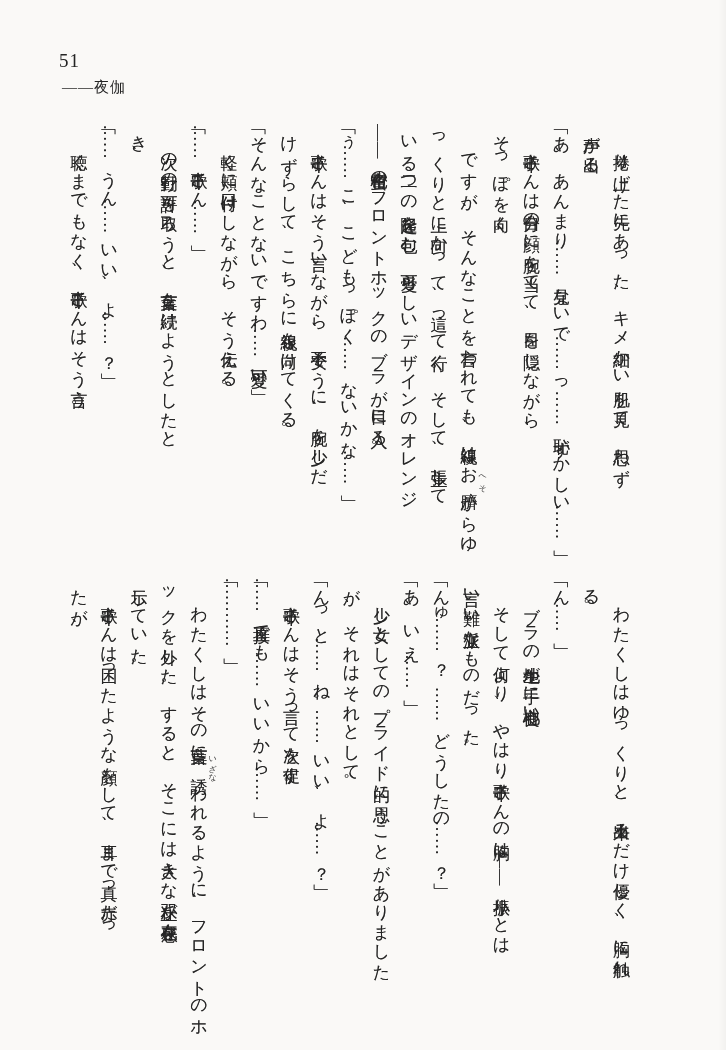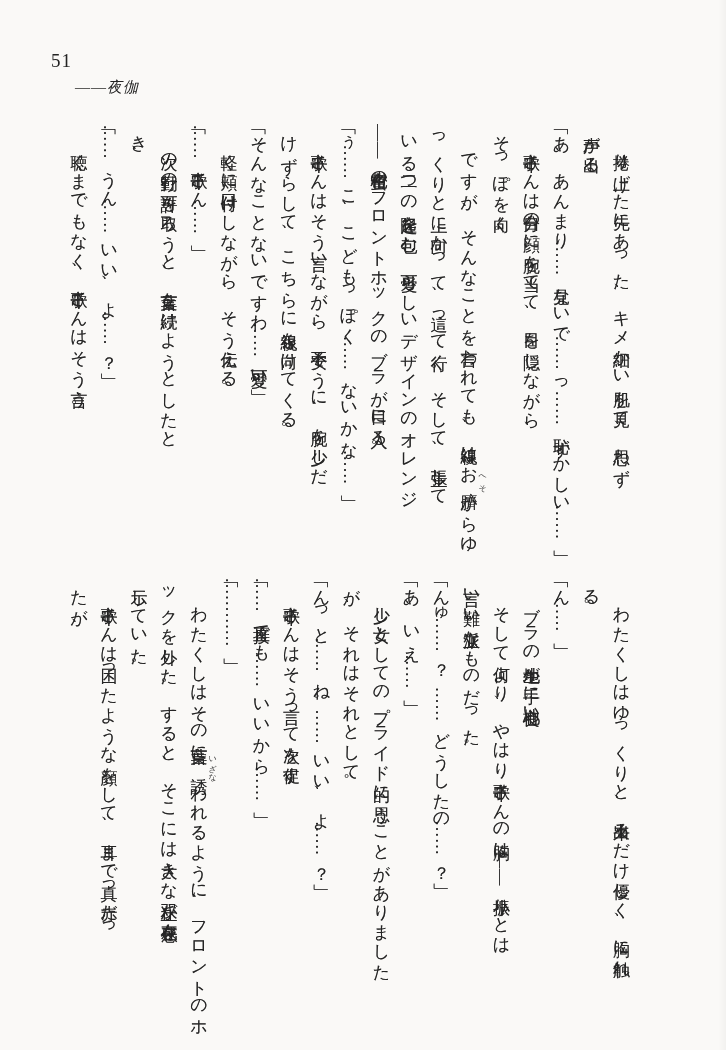--- a/index.html
+++ b/index.html
@@ -20,32 +20,31 @@
   .page::after {
     content: "";
     position: absolute;
     top: 0; right: 0;
     width: 8px; height: 100%;
     background: linear-gradient(to right, rgba(0,0,0,0), rgba(0,0,0,0.03));
     pointer-events: none;
   }
   .folio {
     position: absolute;
-    left: 51px;
+    left: 59px;
     top: 50px;
     font-size: 19px;
     letter-spacing: 1px;
   }
   .running-header {
     position: absolute;
-    left: 75px;
+    left: 62px;
     top: 78px;
     font-size: 15px;
     letter-spacing: 1px;
-    font-style: italic;
   }
   .vblock {
     position: absolute;
     right: 90px;
     writing-mode: vertical-rl;
     text-orientation: mixed;
     font-size: 17px;
     text-shadow: 0 0 0.4px rgba(30,30,30,0.45);
   }
   #block-top { top: 124px; }

